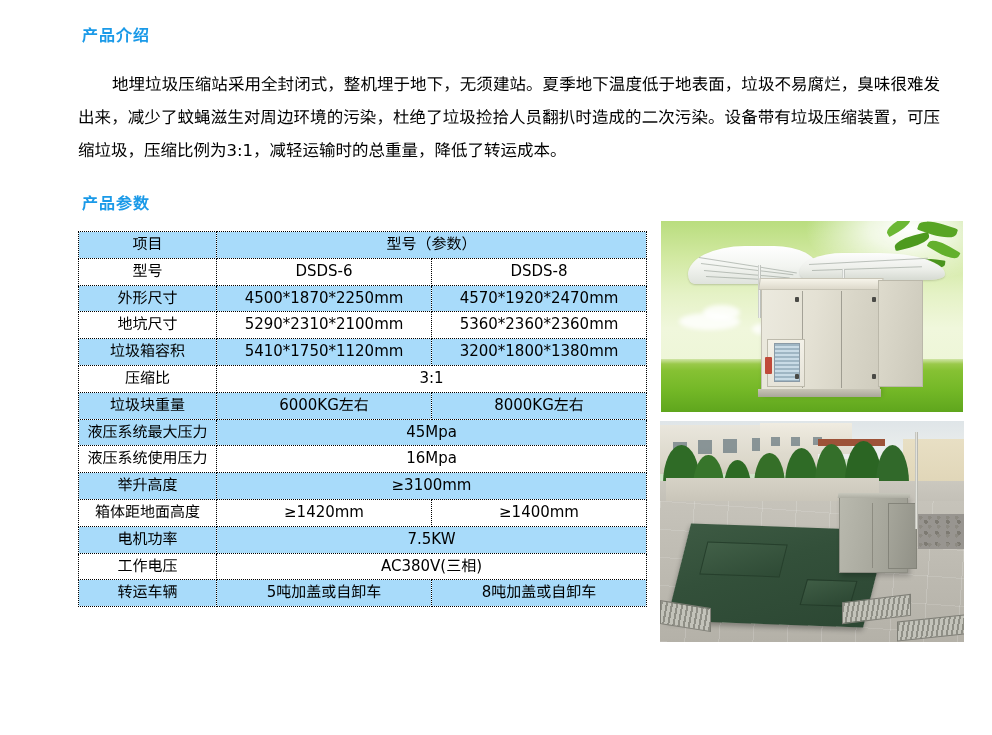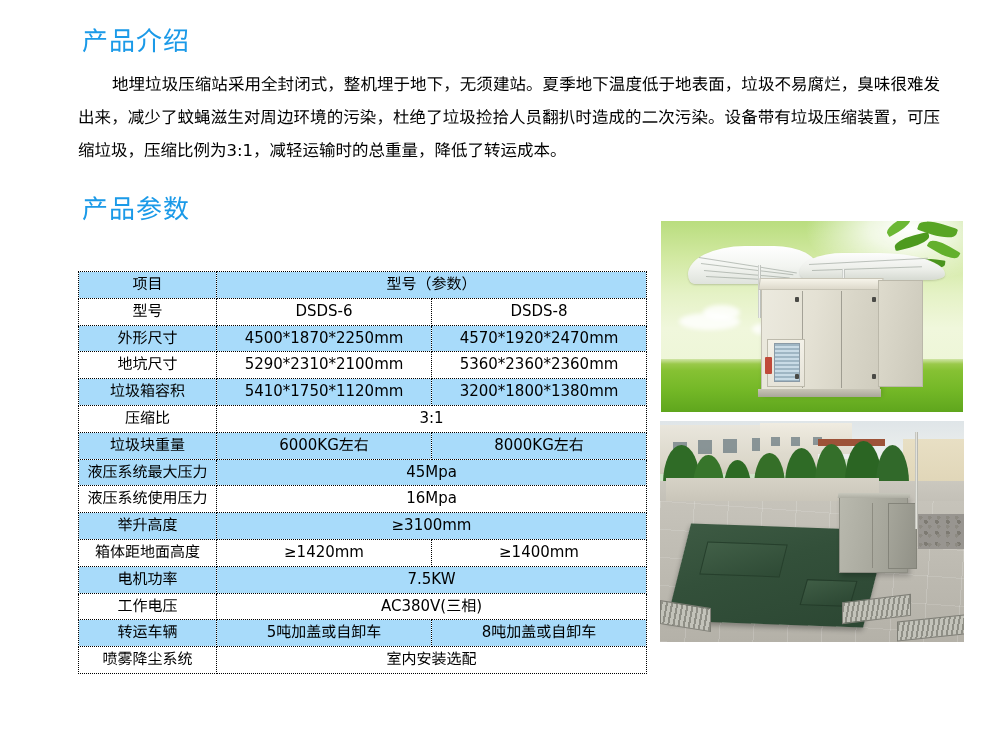--- a/index.html
+++ b/index.html
@@ -18,22 +18,22 @@
   }
   .page {
     position: relative;
     width: 992px;
     height: 735px;
   }
 
   
   .section-heading {
     position: absolute;
-    font-size: 26px;
-    font-weight: normal;
+    font-size: 16px;
+    font-weight: bold;
     color: #1b9ae8;
     letter-spacing: 1px;
     line-height: 1;
     white-space: nowrap;
   }
   #heading-intro { left: 82px; top: 28px; }
   #heading-params { left: 82px; top: 196px; }
 
   
   .intro-paragraph {
@@ -54,21 +54,20 @@
     position: absolute;
     left: 78px;
     top: 231px;
     width: 568px;
   }
   table.param-table {
     width: 568px;
     border-collapse: collapse;
     table-layout: fixed;
     font-size: 15px;
-    margin-top: 40px;
   }
   table.param-table col.c1 { width: 138px; }
   table.param-table col.c2 { width: 215px; }
   table.param-table col.c3 { width: 215px; }
 
   table.param-table td {
     height: 25.8px;
     line-height: 25.8px;
     padding: 0;
     text-align: center;
@@ -386,24 +385,20 @@
           </tr>
           <tr class="row-white">
             <td>工作电压</td>
             <td colspan="2">AC380V(三相)</td>
           </tr>
           <tr class="row-blue">
             <td>转运车辆</td>
             <td>5吨加盖或自卸车</td>
             <td>8吨加盖或自卸车</td>
           </tr>
-          <tr class="row-white">
-            <td>喷雾降尘系统</td>
-            <td colspan="2">室内安装选配</td>
-          </tr>
         </tbody>
     </table>
   </div>
 
   <div class="photo" id="photo-station">
     <div class="photo-inner">
       <div class="p1-sky"></div>
       <div class="p1-cloud p1-c1"></div>
       <div class="p1-cloud p1-c2"></div>
       <div class="p1-cloud p1-c3"></div>

